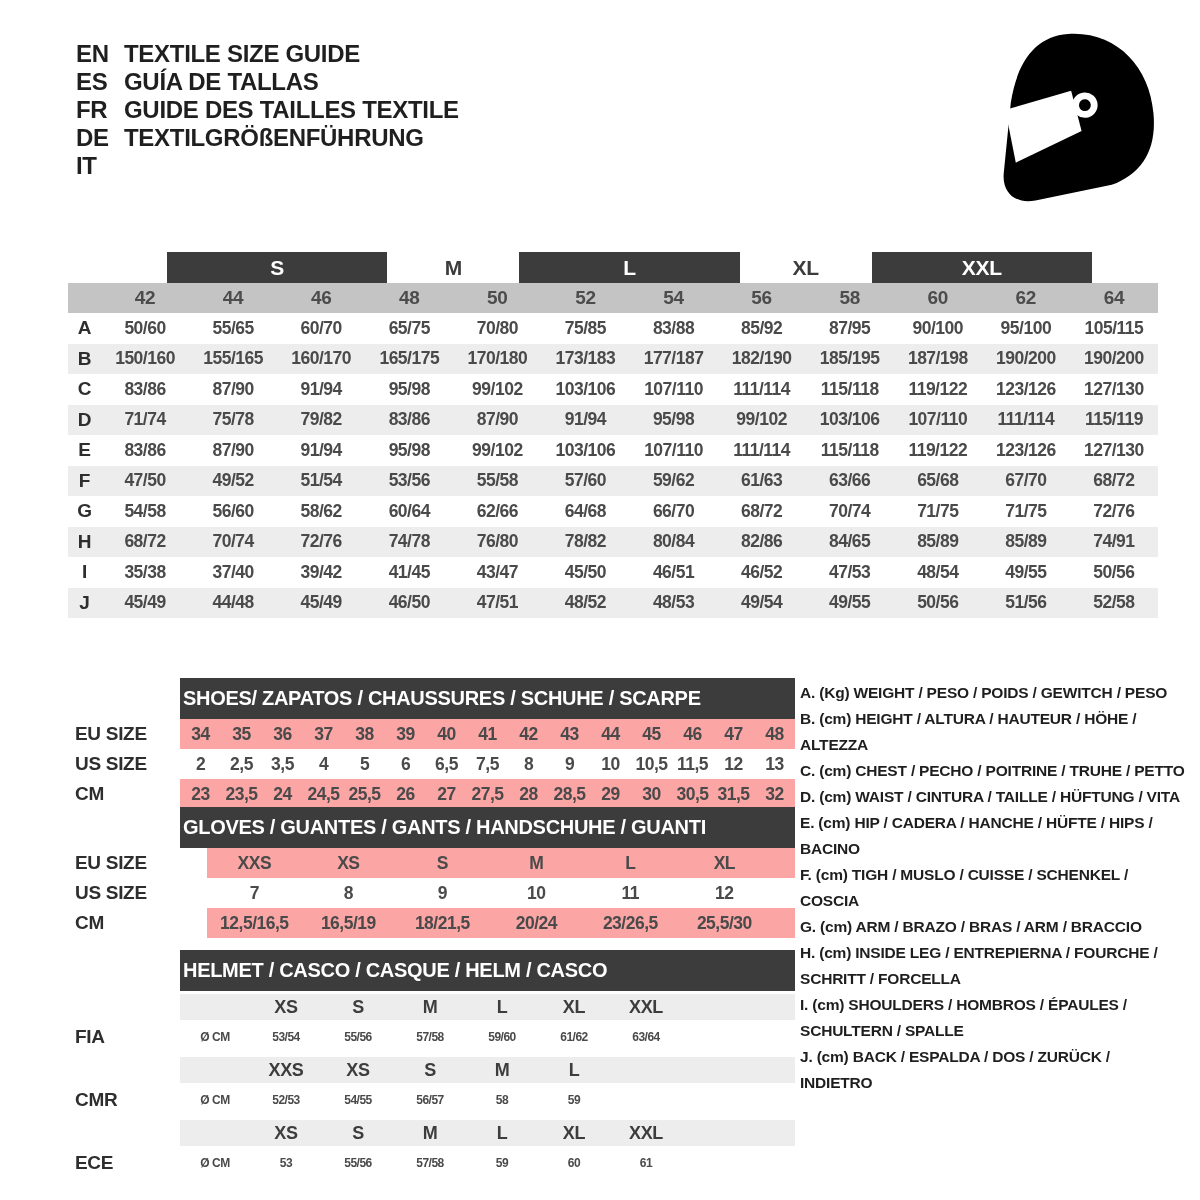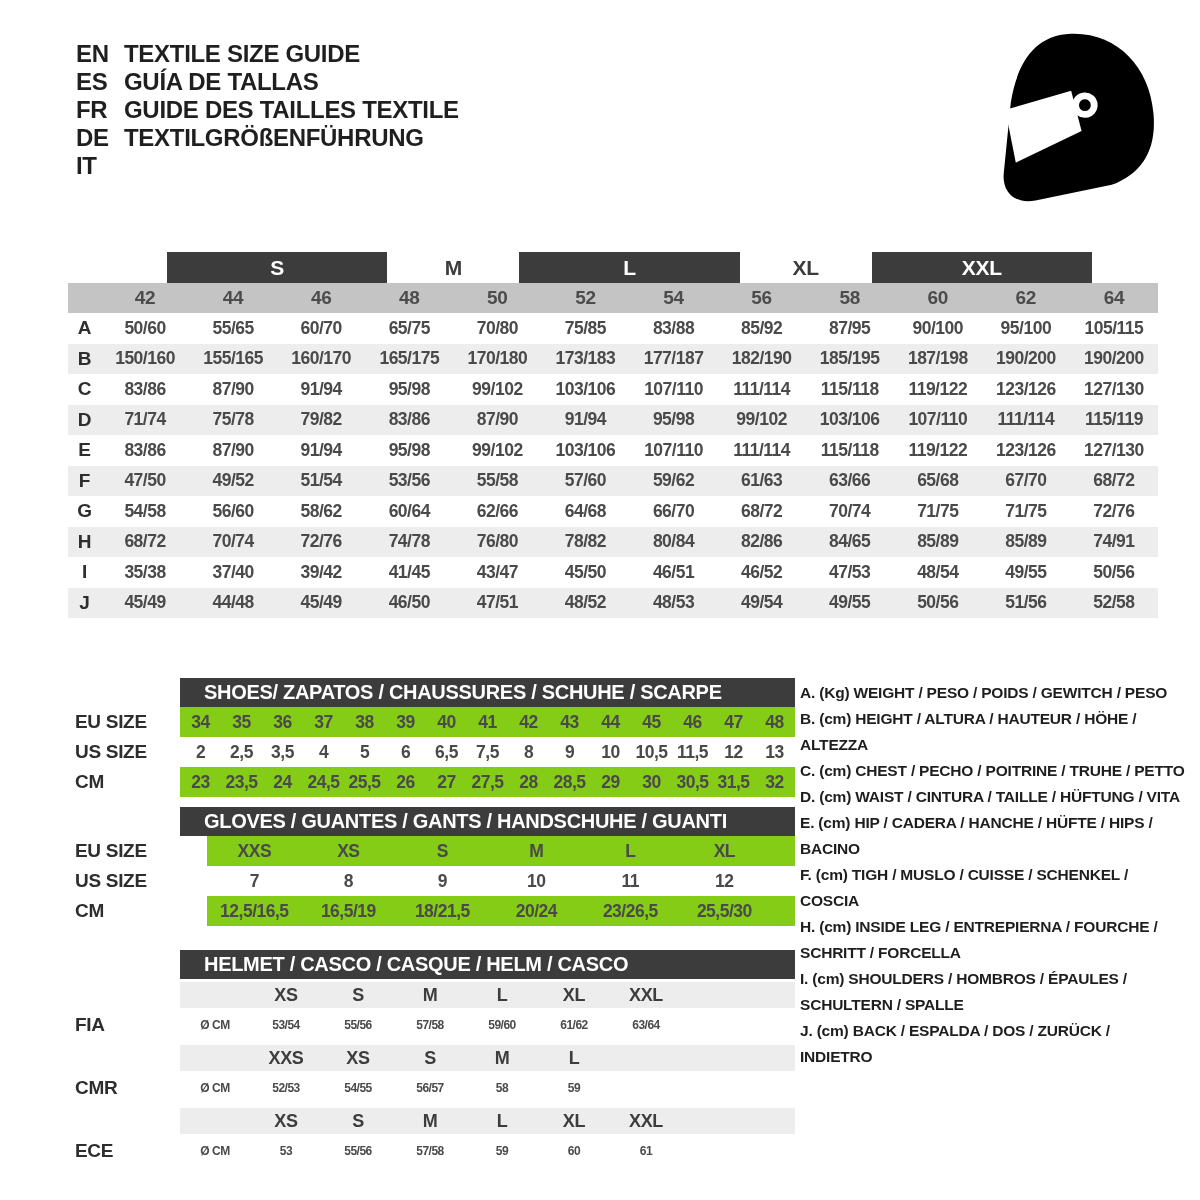--- a/index.html
+++ b/index.html
@@ -29,27 +29,27 @@
   .data-row.alt{background:#ededed;}
   .mt-label{width:33px;text-align:center;font-size:19px;color:#2e2e2e;}
   .mt-cells{flex:1;display:grid;grid-template-columns:repeat(12,1fr);text-align:center;
     font-size:17.5px;color:#4a4a4a;letter-spacing:-0.5px;}
 
   
   .subtable{position:absolute;left:75px;width:720px;}
   .shoes{top:678px;}
   .gloves{top:807px;}
   .helmets{top:950px;}
-  .sub-header{margin-left:105px;height:29px;background:#3c3c3c;color:#ffffff;font-size:20px;
-    display:flex;align-items:center;padding-left:24px;box-sizing:border-box;width:615px;}
+  .sub-header{margin-left:105px;height:41px;background:#3c3c3c;color:#ffffff;font-size:20px;
+    display:flex;align-items:center;padding-left:3px;box-sizing:border-box;width:615px;}
   .sub-row{display:flex;height:30px;align-items:center;gap:32px;}
   .sub-label{width:105px;font-size:19px;color:#2e2e2e;}
   .sub-cells{width:615px;display:grid;align-items:center;text-align:center;font-size:17.5px;
     color:#4a4a4a;align-self:stretch;letter-spacing:-0.5px;}
-  .sub-row.striped .sub-cells{background:#84cc16;}
+  .sub-row.striped .sub-cells{background:#fca5a5;}
   .sub-cells.cols15{grid-template-columns:repeat(15,41px);}
   .sub-cells.cols6{grid-template-columns:repeat(6,94px);}
 
   
   .size-strip{margin-left:105px;width:615px;height:26px;background:#ededed;display:grid;
     grid-template-columns:70px repeat(6,72px);align-items:center;text-align:center;
     font-size:18px;color:#3d3d3d;margin-top:3px;}
   .hrow{display:flex;height:34px;align-items:center;}
   .hcells{display:grid;grid-template-columns:70px repeat(6,72px);text-align:center;
     font-size:12px;color:#4a4a4a;letter-spacing:-0.5px;}
@@ -477,20 +477,23 @@
       <div class="legend-item">
         <div class="legend-line">D. (cm) WAIST / CINTURA / TAILLE / HÜFTUNG / VITA</div>
       </div>
       <div class="legend-item">
         <div class="legend-line">E. (cm) HIP / CADERA / HANCHE / HÜFTE / HIPS / BACINO</div>
       </div>
       <div class="legend-item">
         <div class="legend-line">F. (cm) TIGH / MUSLO / CUISSE / SCHENKEL / COSCIA</div>
       </div>
       <div class="legend-item">
+        <div class="legend-line">G. (cm) ARM / BRAZO / BRAS / ARM / BRACCIO</div>
+      </div>
+      <div class="legend-item">
         <div class="legend-line">H. (cm) INSIDE LEG / ENTREPIERNA / FOURCHE /</div>
         <div class="legend-line">SCHRITT / FORCELLA</div>
       </div>
       <div class="legend-item">
         <div class="legend-line">I. (cm) SHOULDERS / HOMBROS / ÉPAULES /</div>
         <div class="legend-line">SCHULTERN / SPALLE</div>
       </div>
       <div class="legend-item">
         <div class="legend-line">J. (cm) BACK / ESPALDA / DOS / ZURÜCK / INDIETRO</div>
       </div>

